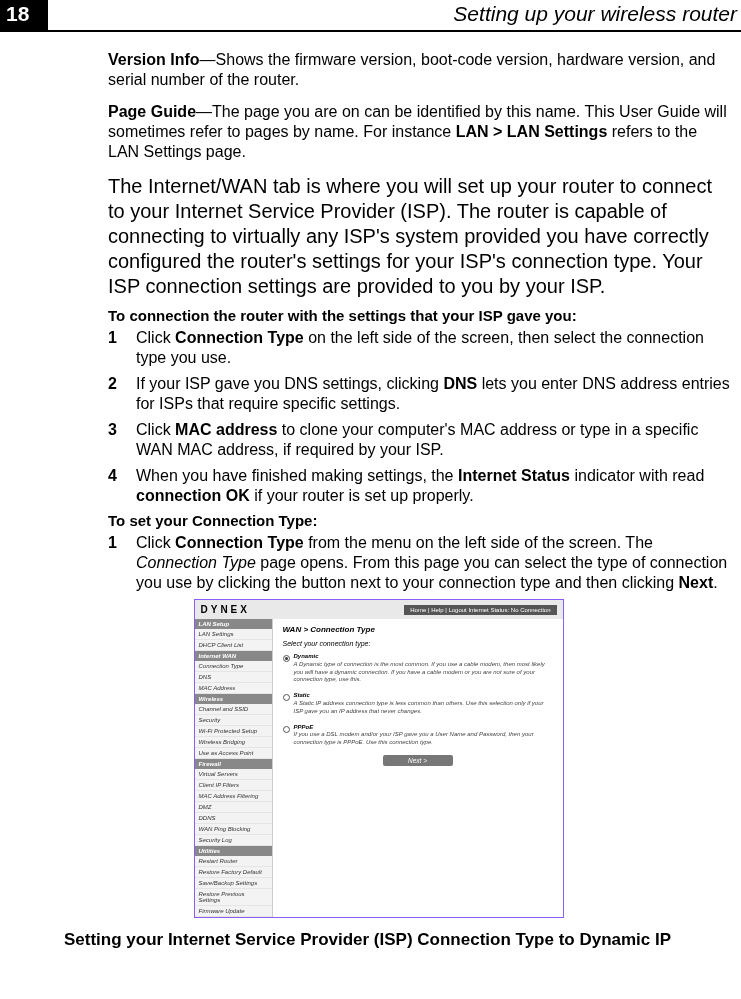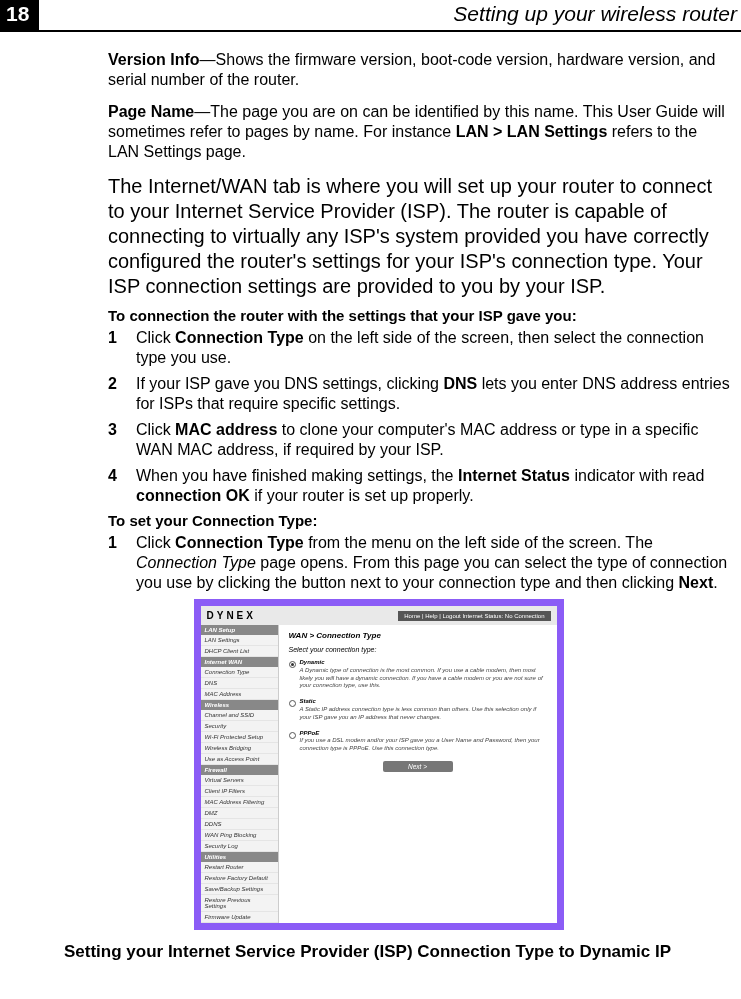--- a/index.html
+++ b/index.html
@@ -15,21 +15,21 @@
     display: flex;
     align-items: flex-start;
     width: 100%;
   }
   .page-num-tab {
     background: #000;
     color: #fff;
     font-weight: bold;
     font-size: 21px;
     padding: 2px 10px 4px 6px;
-    width: 39px;
+    width: 48px;
     text-align: left;
   }
   .chapter-title {
     flex: 1;
     text-align: right;
     font-style: italic;
     font-size: 21px;
     padding-right: 4px;
     padding-top: 2px;
     font-weight: 500;
@@ -94,21 +94,21 @@
     font-weight: bold;
     font-size: 17px;
     line-height: 1.2;
     margin: 12px 0 8px 38px;
     font-stretch: condensed;
   }
   
   .ui-mock {
     width: 370px;
     margin: 6px auto 10px auto;
-    border: 7px solid #8b5cf6;
+    border: 1px solid #8b5cf6;
     font-size: 6.5px;
     background: #fff;
   }
   .ui-top {
     background: #e9e9e9;
     padding: 4px 6px;
     display: flex;
     align-items: center;
     justify-content: space-between;
   }
@@ -183,21 +183,21 @@
 </div>
 <div class="header-rule"></div>
 
 <div class="content">
 
   <p class="body-text">
     <span class="bold">Version Info</span><span>—Shows the firmware version, boot-code version, hardware version, and serial number of the router.</span>
   </p>
 
   <p class="body-text">
-    <span class="bold">Page Name</span><span>—The page you are on can be identified by this name. This User Guide will sometimes refer to pages by name. For instance </span><span class="bold">LAN &gt; LAN Settings</span><span> refers to the LAN Settings page.</span>
+    <span class="bold">Page Guide</span><span>—The page you are on can be identified by this name. This User Guide will sometimes refer to pages by name. For instance </span><span class="bold">LAN &gt; LAN Settings</span><span> refers to the LAN Settings page.</span>
   </p>
 
 
   <p class="body-text-sub">
     <span>The </span><span class="bold">Internet/WAN</span><span> tab is where you will set up your router to connect to your Internet Service Provider (ISP). The router is capable of connecting to virtually any ISP's system provided you have correctly configured the router's settings for your ISP's connection type. Your ISP connection settings are provided to you by your ISP.</span>
   </p>
 
   <p class="sub-heading">To connection the router with the settings that your ISP gave you:</p>
   <ol class="steps">
     <li>

